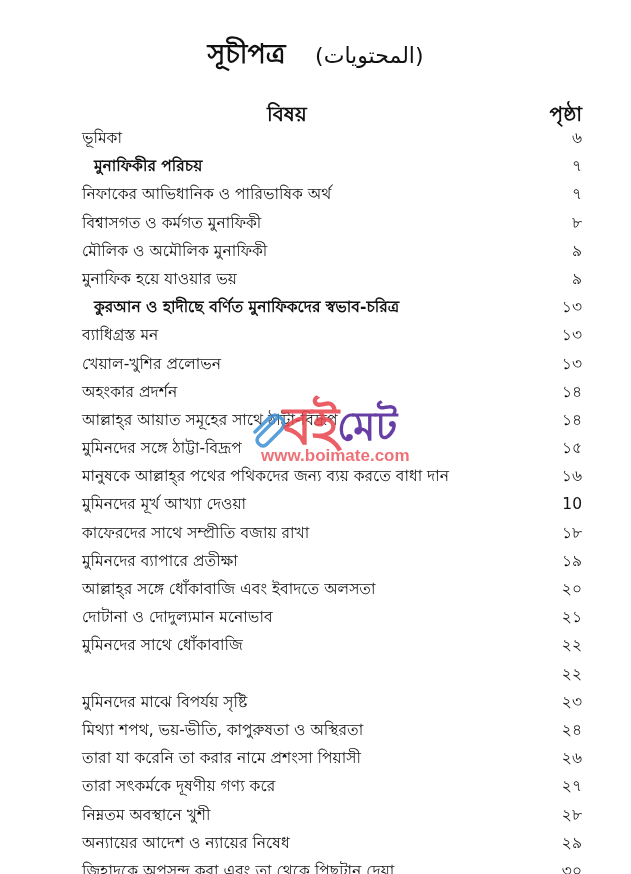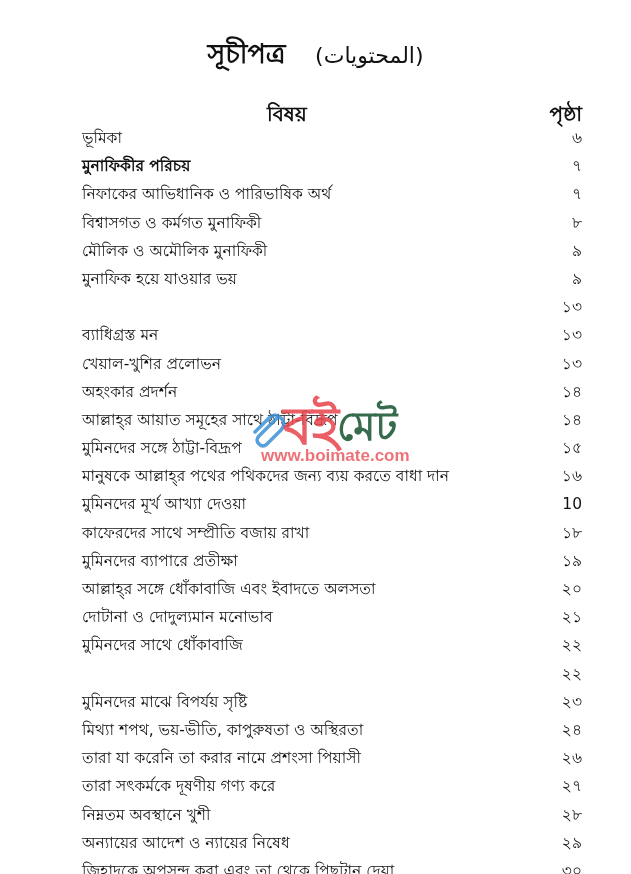--- a/index.html
+++ b/index.html
@@ -65,20 +65,21 @@
     }
     .toc-row {
       position: relative;
       height: 28.2px;
       line-height: 28.2px;
       font-size: 15.5px;
       white-space: nowrap;
     }
     .toc-row.bold .toc-title {
       font-weight: bold;
+      margin-left: 12px;
     }
     .toc-title {
       position: absolute;
       left: 0;
       top: 0;
     }
     .toc-page {
       position: absolute;
       right: 0;
       top: 0;
@@ -109,21 +110,21 @@
       color: #e8434b;
       opacity: 0.85;
     }
     .wm-mate {
       position: absolute;
       left: 92px;
       top: 2px;
       font-size: 40px;
       font-weight: bold;
       line-height: 48px;
-      color: #14532d;
+      color: #4c1d95;
       opacity: 0.85;
     }
     .wm-url {
       position: absolute;
       left: 16px;
       top: 46px;
       font-size: 17px;
       font-weight: bold;
       line-height: 20px;
       color: #e8434b;
@@ -164,20 +165,21 @@
     </li>
   <li class="toc-row">
       <span class="toc-title">মৌলিক ও অমৌলিক মুনাফিকী</span>
       <span class="toc-page">৯</span>
     </li>
   <li class="toc-row">
       <span class="toc-title">মুনাফিক হয়ে যাওয়ার ভয়</span>
       <span class="toc-page">৯</span>
     </li>
   <li class="toc-row bold">
+      <span class="toc-title">কুরআন ও হাদীছে বর্ণিত মুনাফিকদের স্বভাব-চরিত্র</span>
       <span class="toc-page">১৩</span>
     </li>
   <li class="toc-row">
       <span class="toc-title">ব্যাধিগ্রস্ত মন</span>
       <span class="toc-page">১৩</span>
     </li>
   <li class="toc-row">
       <span class="toc-title">খেয়াল-খুশির প্রলোভন</span>
       <span class="toc-page">১৩</span>
     </li>

